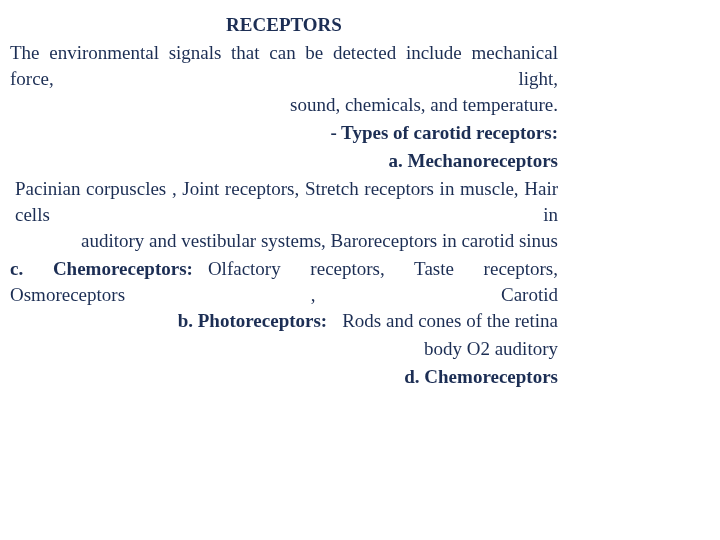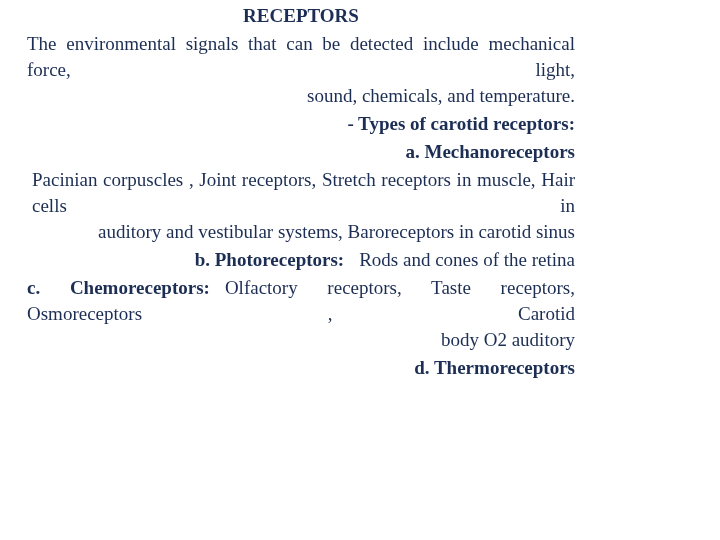--- a/index.html
+++ b/index.html
@@ -6,25 +6,24 @@
     margin: 0;
     padding: 0;
     background: #ffffff;
   }
   .slide {
     position: relative;
     width: 584px;
     height: 540px;
     background: #ffffff;
     box-sizing: border-box;
-    padding: 2px 26px 0 10px;
+    padding: 11px 26px 0 10px;
     font-family: "Liberation Serif", "DejaVu Serif", serif;
     color: #1c2e54;
     overflow: hidden;
-    margin-left: 17px;
   }
   .title {
     font-size: 19px;
     font-weight: bold;
     line-height: 27px;
     text-align: center;
     margin: 0 0 2px 0;
   }
   .line {
     font-size: 19px;
@@ -67,30 +66,30 @@
   </div>
 
   <div class="line jline indent">
     <span>Pacinian corpuscles , Joint receptors, Stretch receptors in muscle, Hair cells in</span>
   </div>
 
   <div class="line pend">
     <span>auditory and vestibular systems, Baroreceptors in carotid sinus</span>
   </div>
 
+  <div class="line jline">
+    <span class="b">c. Chemoreceptors:</span><span class="gap">Olfactory receptors, Taste receptors, Osmoreceptors , Carotid</span>
+  </div>
+
   <div class="line pend">
     <span class="b">b. Photoreceptors:</span><span class="gap">Rods and cones of the retina</span>
-  </div>
-
-  <div class="line jline">
-    <span class="b">c. Chemoreceptors:</span><span class="gap">Olfactory receptors, Taste receptors, Osmoreceptors , Carotid</span>
   </div>
 
   <div class="line pend">
     <span>body O2 auditory</span>
   </div>
 
   <div class="line pend">
-    <span class="b">d. Thermoreceptors</span>
+    <span class="b">d. Chemoreceptors</span>
   </div>
 
 
 </div>
 
 </body></html>

